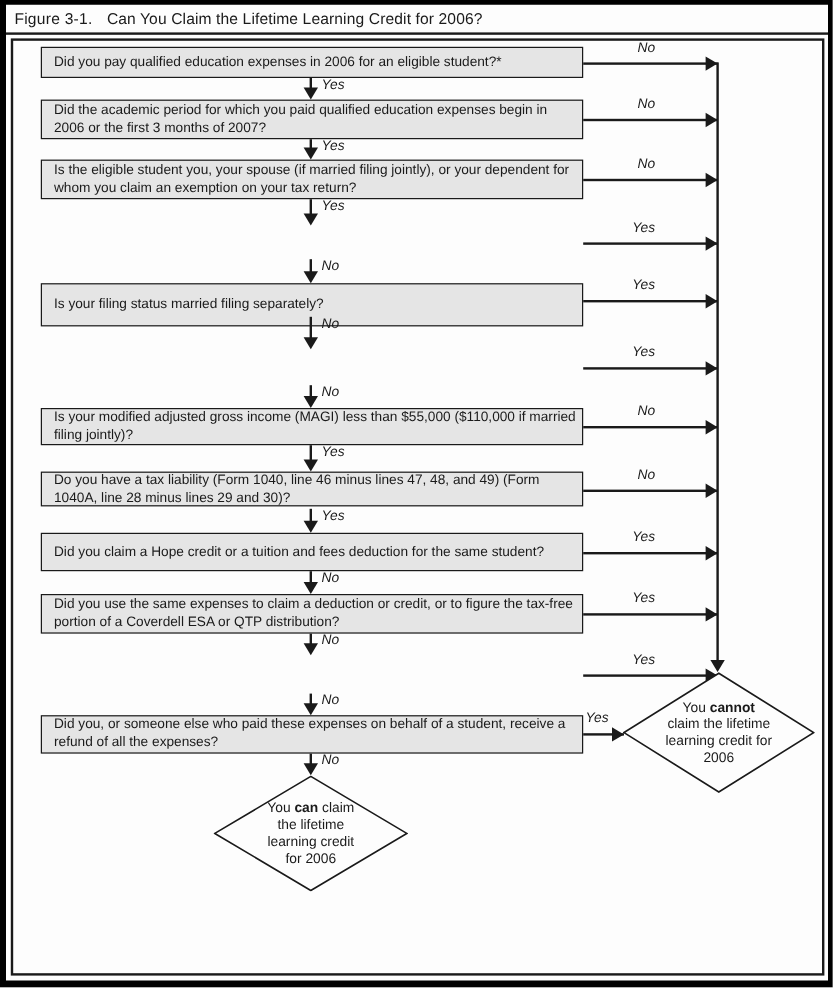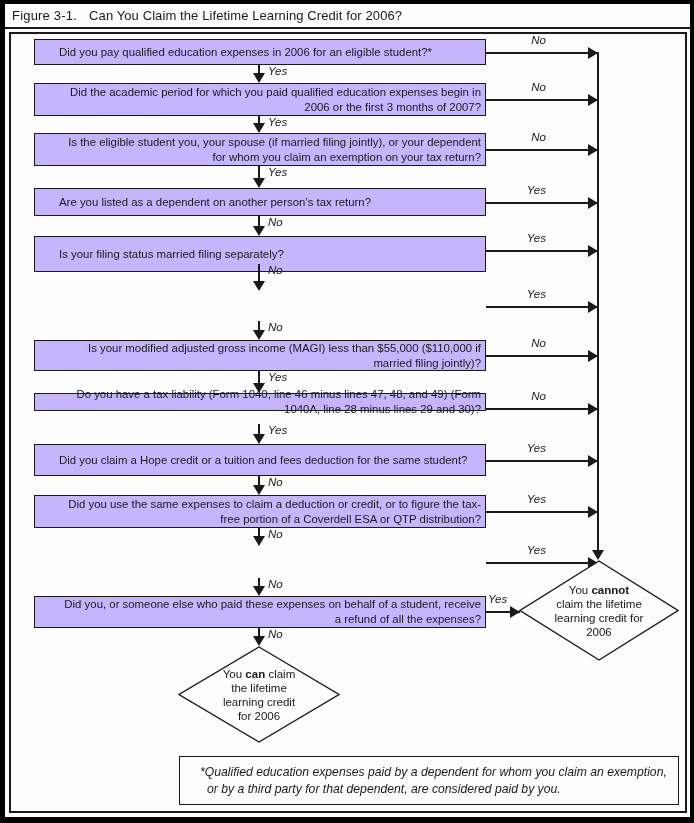--- a/index.html
+++ b/index.html
@@ -14,23 +14,23 @@
   .titlebar { position:absolute; left:0; top:0; width:100%; height:22px;
     display:flex; align-items:center; padding-left:7px; font-size:13px; }
   .fig-label { font-weight:normal; margin-right:12px; letter-spacing:0.2px; }
   .fig-title { font-weight:normal; letter-spacing:0.1px; }
   .title-rule { position:absolute; left:0; top:23px; width:100%; height:2px; background:#1a1a1a; }
 
   .flow { position:absolute; left:4px; top:28px; width:678px; height:781px;
     border:2px solid #1a1a1a; background:#fdfdfd; }
 
   .qbox { position:absolute; left:23px; width:452px;
-    border:1.5px solid #1a1a1a; background:#c4b5fd;
+    border:1.5px solid #1a1a1a; background:#e5e5e5;
     display:flex; align-items:center;
-    padding:0 4px 0 24px; font-size:11.4px; line-height:14.6px;text-align:right; }
+    padding:0 4px 0 10px; font-size:11.4px; line-height:14.6px; }
 
   
   .vconn { position:absolute; left:247px; width:2px; }
   .vconn .seg { position:absolute; left:0; top:0; width:2px; background:#1a1a1a; }
   .arr-down { position:absolute; width:0; height:0;
     border-left:6px solid transparent; border-right:6px solid transparent;
     border-top:10px solid #1a1a1a; }
   .vconn .arr-down { left:-5px; bottom:0; }
   .vlabel { position:absolute; left:10px; top:0px; font-style:italic; font-size:11.5px; white-space:nowrap; }
 
@@ -69,24 +69,23 @@
     <span class="fig-label">Figure 3-1.</span>
     <span class="fig-title">Can You Claim the Lifetime Learning Credit for 2006?</span>
   </div>
   <div class="title-rule"></div>
 
   <div class="flow">
 
     <div class="qbox" style="top:5px;height:26px">Did you pay qualified education expenses in 2006 for an eligible student?*</div>
     <div class="qbox" style="top:49px;height:33px">Did the academic period for which you paid qualified education expenses begin in 2006 or the first 3 months of 2007?</div>
     <div class="qbox" style="top:99px;height:33px">Is the eligible student you, your spouse (if married filing jointly), or your dependent for whom you claim an exemption on your tax return?</div>
-    <div class="qbox" style="top:154px;height:28px">Are you listed as a dependent on another person’s tax return?</div>
     <div class="qbox" style="top:202px;height:36px">Is your filing status married filing separately?</div>
     <div class="qbox" style="top:306px;height:31px">Is your modified adjusted gross income (MAGI) less than $55,000 ($110,000 if married filing jointly)?</div>
-    <div class="qbox" style="top:359px;height:18px">Do you have a tax liability (Form 1040, line 46 minus lines 47, 48, and 49) (Form 1040A, line 28 minus lines 29 and 30)?</div>
+    <div class="qbox" style="top:359px;height:29px">Do you have a tax liability (Form 1040, line 46 minus lines 47, 48, and 49) (Form 1040A, line 28 minus lines 29 and 30)?</div>
     <div class="qbox" style="top:410px;height:32px">Did you claim a Hope credit or a tuition and fees deduction for the same student?</div>
     <div class="qbox" style="top:461px;height:33px">Did you use the same expenses to claim a deduction or credit, or to figure the tax-free portion of a Coverdell ESA or QTP distribution?</div>
     <div class="qbox" style="top:562px;height:32px">Did you, or someone else who paid these expenses on behalf of a student, receive a refund of all the expenses?</div>
 
     <div class="vconn" style="top:31px;height:18px">
         <div class="seg" style="height:10px"></div>
         <div class="arr-down"></div>
         <div class="vlabel">Yes</div>
       </div>
     <div class="vconn" style="top:82px;height:17px">
@@ -214,16 +213,15 @@
         <polygon points="81,1 161,48.5 81,96 1,48.5" fill="#fdfdfd" stroke="#1a1a1a" stroke-width="1.4"></polygon>
       </svg>
       <div class="dtext">
         <div><span>You</span> <b>can</b> <span>claim</span><br>
         <span>the lifetime</span><br>
         <span>learning credit</span><br>
         <span>for 2006</span></div>
       </div>
     </div>
 
-    <div class="footnote">*Qualified education expenses paid by a dependent for whom you claim an exemption, or by a third party for that dependent, are considered paid by you.</div>
 
   </div>
 </div>
 
 </body></html>

